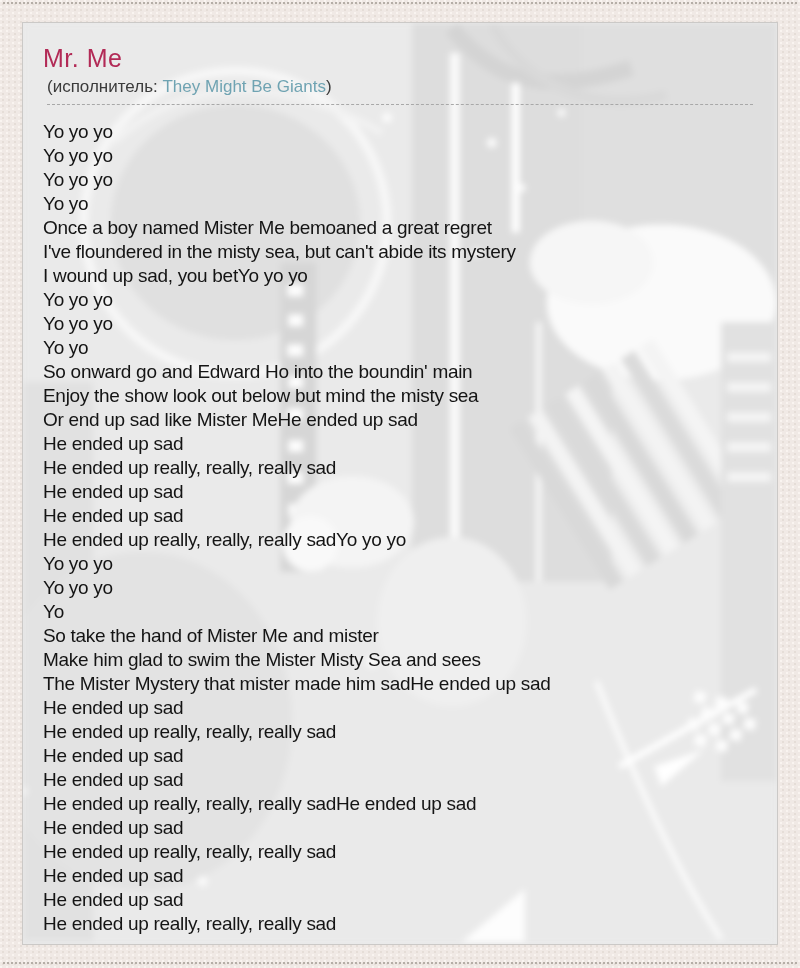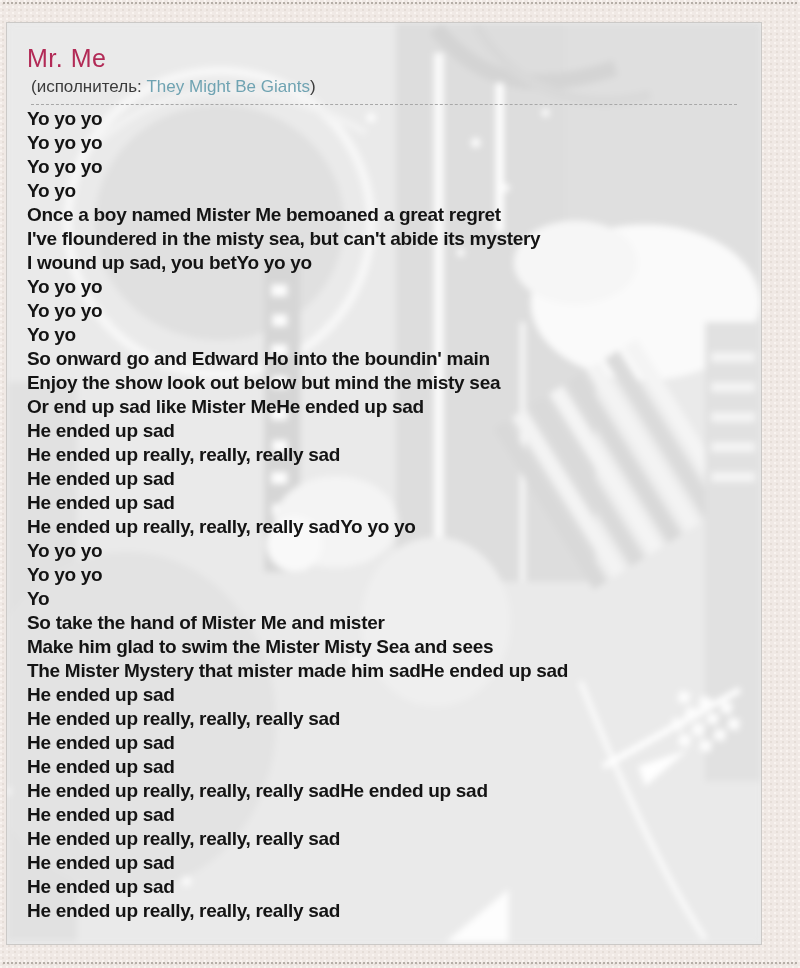--- a/index.html
+++ b/index.html
@@ -16,21 +16,21 @@
   }
   .edge-dots {
     position: absolute; left: 3px; right: 3px; height: 0;
     border-top: 2px dotted #b5aea7;
   }
   .edge-dots.top { top: 2px; }
   .edge-dots.bottom { top: 962px; }
 
   .card {
     position: absolute;
-    left: 6px; top: 22px;
+    left: 22px; top: 22px;
     width: 756px; height: 923px;
     border: 1px solid #cbc9c7;
     background: #eaeaea;
     overflow: hidden;
   }
   .photo-bg {
     position: absolute; inset: 0;
     width: 100%; height: 100%;
     filter: blur(3px);
   }
@@ -50,24 +50,24 @@
     padding-bottom: 7px;
     font-size: 17px;
     color: var(--color-subtitle, #3b3b3b);
     border-bottom: 1px dashed #a8a8a8;
   }
   .artist-link {
     color: var(--color-link, #6fa3b2);
     text-decoration: none;
   }
   .lyrics {
-    margin: 2px 2px 0 2px;
+    margin: 15px 2px 0 2px;
     font-size: 19px;
     line-height: 24px;
-    font-weight: bold;
+    font-weight: normal;
     letter-spacing: -0.3px;
     color: var(--color-lyrics, #141414);
     white-space: pre;
   }
   .lyric-line { height: 24px; }
 </style>
 </head>
 <body>
 
 <div class="edge-dots top"></div>

